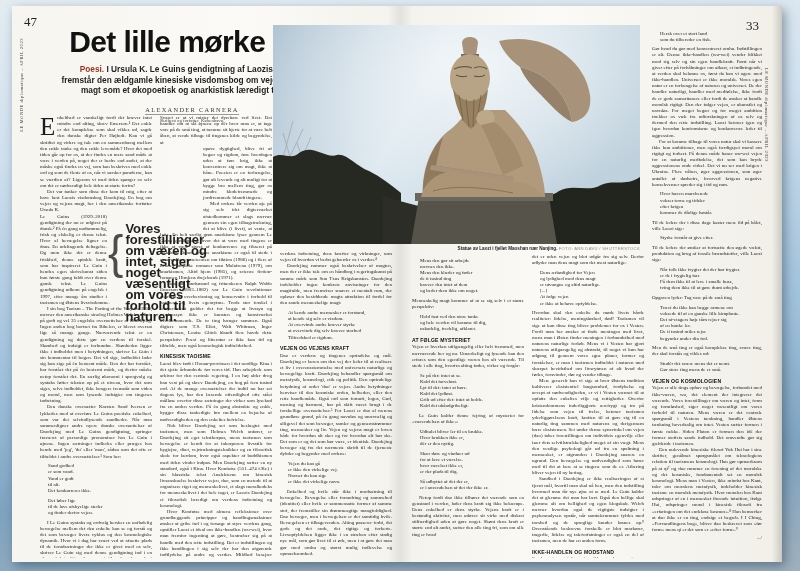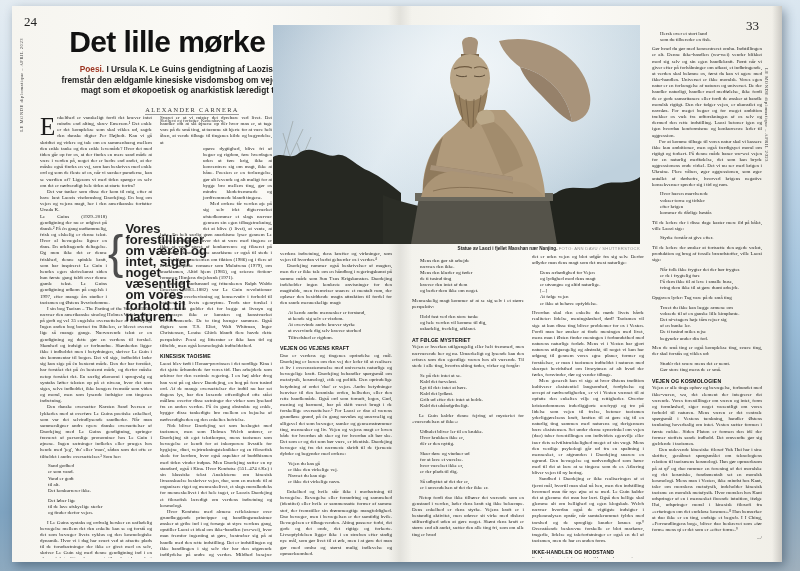--- a/index.html
+++ b/index.html
@@ -52,21 +52,21 @@
     font-family:"Liberation Sans",sans-serif;font-size:4.6px;color:#1d1d1d;}
   .caption .credit{color:#8a8a8a;font-size:4.2px;letter-spacing:.3px;}
 </style>
 </head>
 <body>
 
 <div id="stage">
   <div id="paper"></div>
   <div class="gutter"></div>
 
-  <div class="pagenum" style="left:24px;top:14px;">24</div>
+  <div class="pagenum" style="left:24px;top:14px;">47</div>
   <div class="edge left" style="left:19px;top:38px;">LE MONDE diplomatique – APRIL 2023</div>
 
   <div class="headline">Det lille mørke lys</div>
 
   <div class="standfirst"><span class="kicker">Poesi.</span><span> I Ursula K. Le Guins gendigtning af Laozis Daodejing fremstår den ældgamle kinesiske visdomsbog om vejen og vejens magt som et økopo­etisk og anarkistisk læredigt til tiden.</span></div>
 
   <div class="byline">
     <span class="byname">ALEXANDER CARNERA</span>
     <div class="byrole">Skribent og forfatter, København.</div>
   </div>

